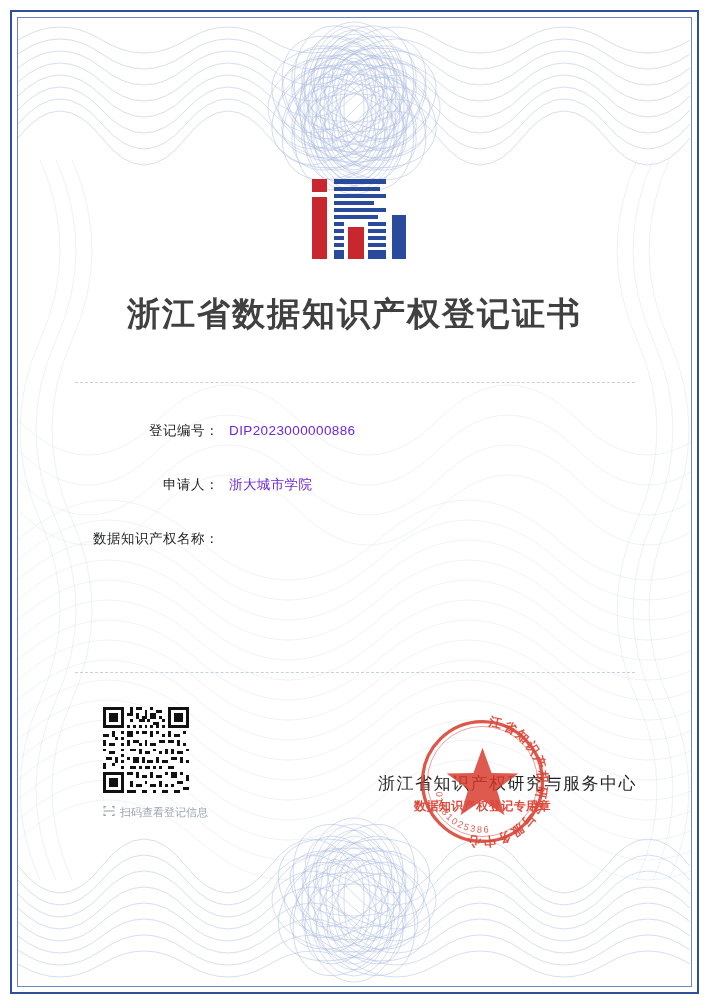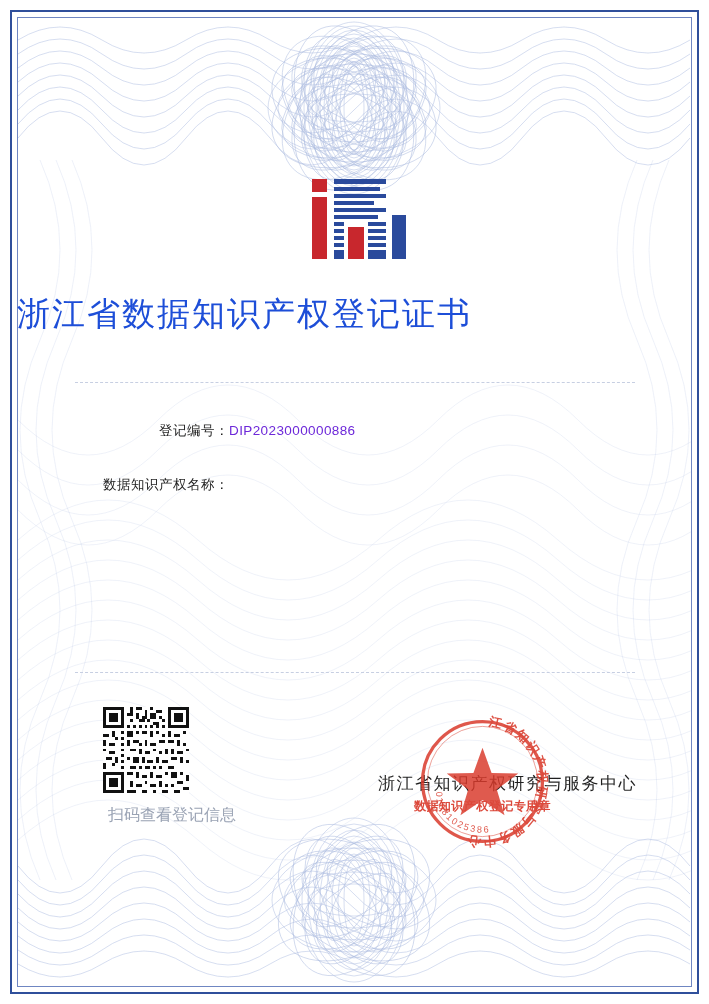--- a/index.html
+++ b/index.html
@@ -48,24 +48,25 @@
     height: 95px;
     display: flex;
     align-items: flex-end;
     justify-content: center;
   }
   .logo-svg { display: block; }
   
   .doc-title {
     position: absolute;
     left: 0; right: 0; top: 275px;
+    text-align: center;
     font-size: 33px;
     letter-spacing: 2px;
-    font-weight: normal;
-    color: #1d4ed8;
+    font-weight: bold;
+    color: #404040;
     font-family: "Liberation Sans", sans-serif;
   }
   
   .sep {
     position: absolute;
     left: 58px;
     width: 560px;
     border-top: 1px dashed #c7cfe2;
     height: 0;
   }
@@ -80,41 +81,42 @@
   .field-row {
     display: flex;
     align-items: baseline;
     height: 54px;
     font-size: 13.5px;
     color: #222;
   }
   .field-label {
     width: 212px;
     text-align: right;
+    padding-right: 10px;
     color: #1f1f1f;
     letter-spacing: 0.5px;
     white-space: nowrap;
   }
   .field-value {
     flex: 1;
     color: #6d28d9;
     letter-spacing: 0.4px;
     white-space: nowrap;
   }
   
   .qr-block {
     position: absolute;
     left: 86px;
     top: 690px;
     width: 130px;
   }
   .qr-img { display: block; }
   .qr-caption {
     margin-top: 12px;
-    font-size: 16px;
+    font-size: 11px;
     color: #9aa3b4;
     display: flex;
     gap: 5px;
     white-space: nowrap;
   }
   .scan-icon { display: block; }
   
   .issuer {
     position: absolute;
     right: 55px;
@@ -351,20 +353,24 @@
     </div>
 
     <div class="doc-title">浙江省数据知识产权登记证书</div>
 
     <div class="sep sep-top"></div>
 
     <div class="fields">
       <div class="field-row">
         <div class="field-label">登记编号：</div>
         <div class="field-value">DIP2023000000886</div>
+      </div>
+      <div class="field-row">
+        <div class="field-label">申请人：</div>
+        <div class="field-value">浙大城市学院</div>
       </div>
       <div class="field-row">
         <div class="field-label">数据知识产权名称：</div>
       </div>
     </div>
 
     <div class="sep sep-bottom"></div>
 
     <div class="qr-block">
       <svg class="qr-img" width="86" height="86" viewBox="0 0 29 29" shape-rendering="crispEdges" aria-hidden="true">

